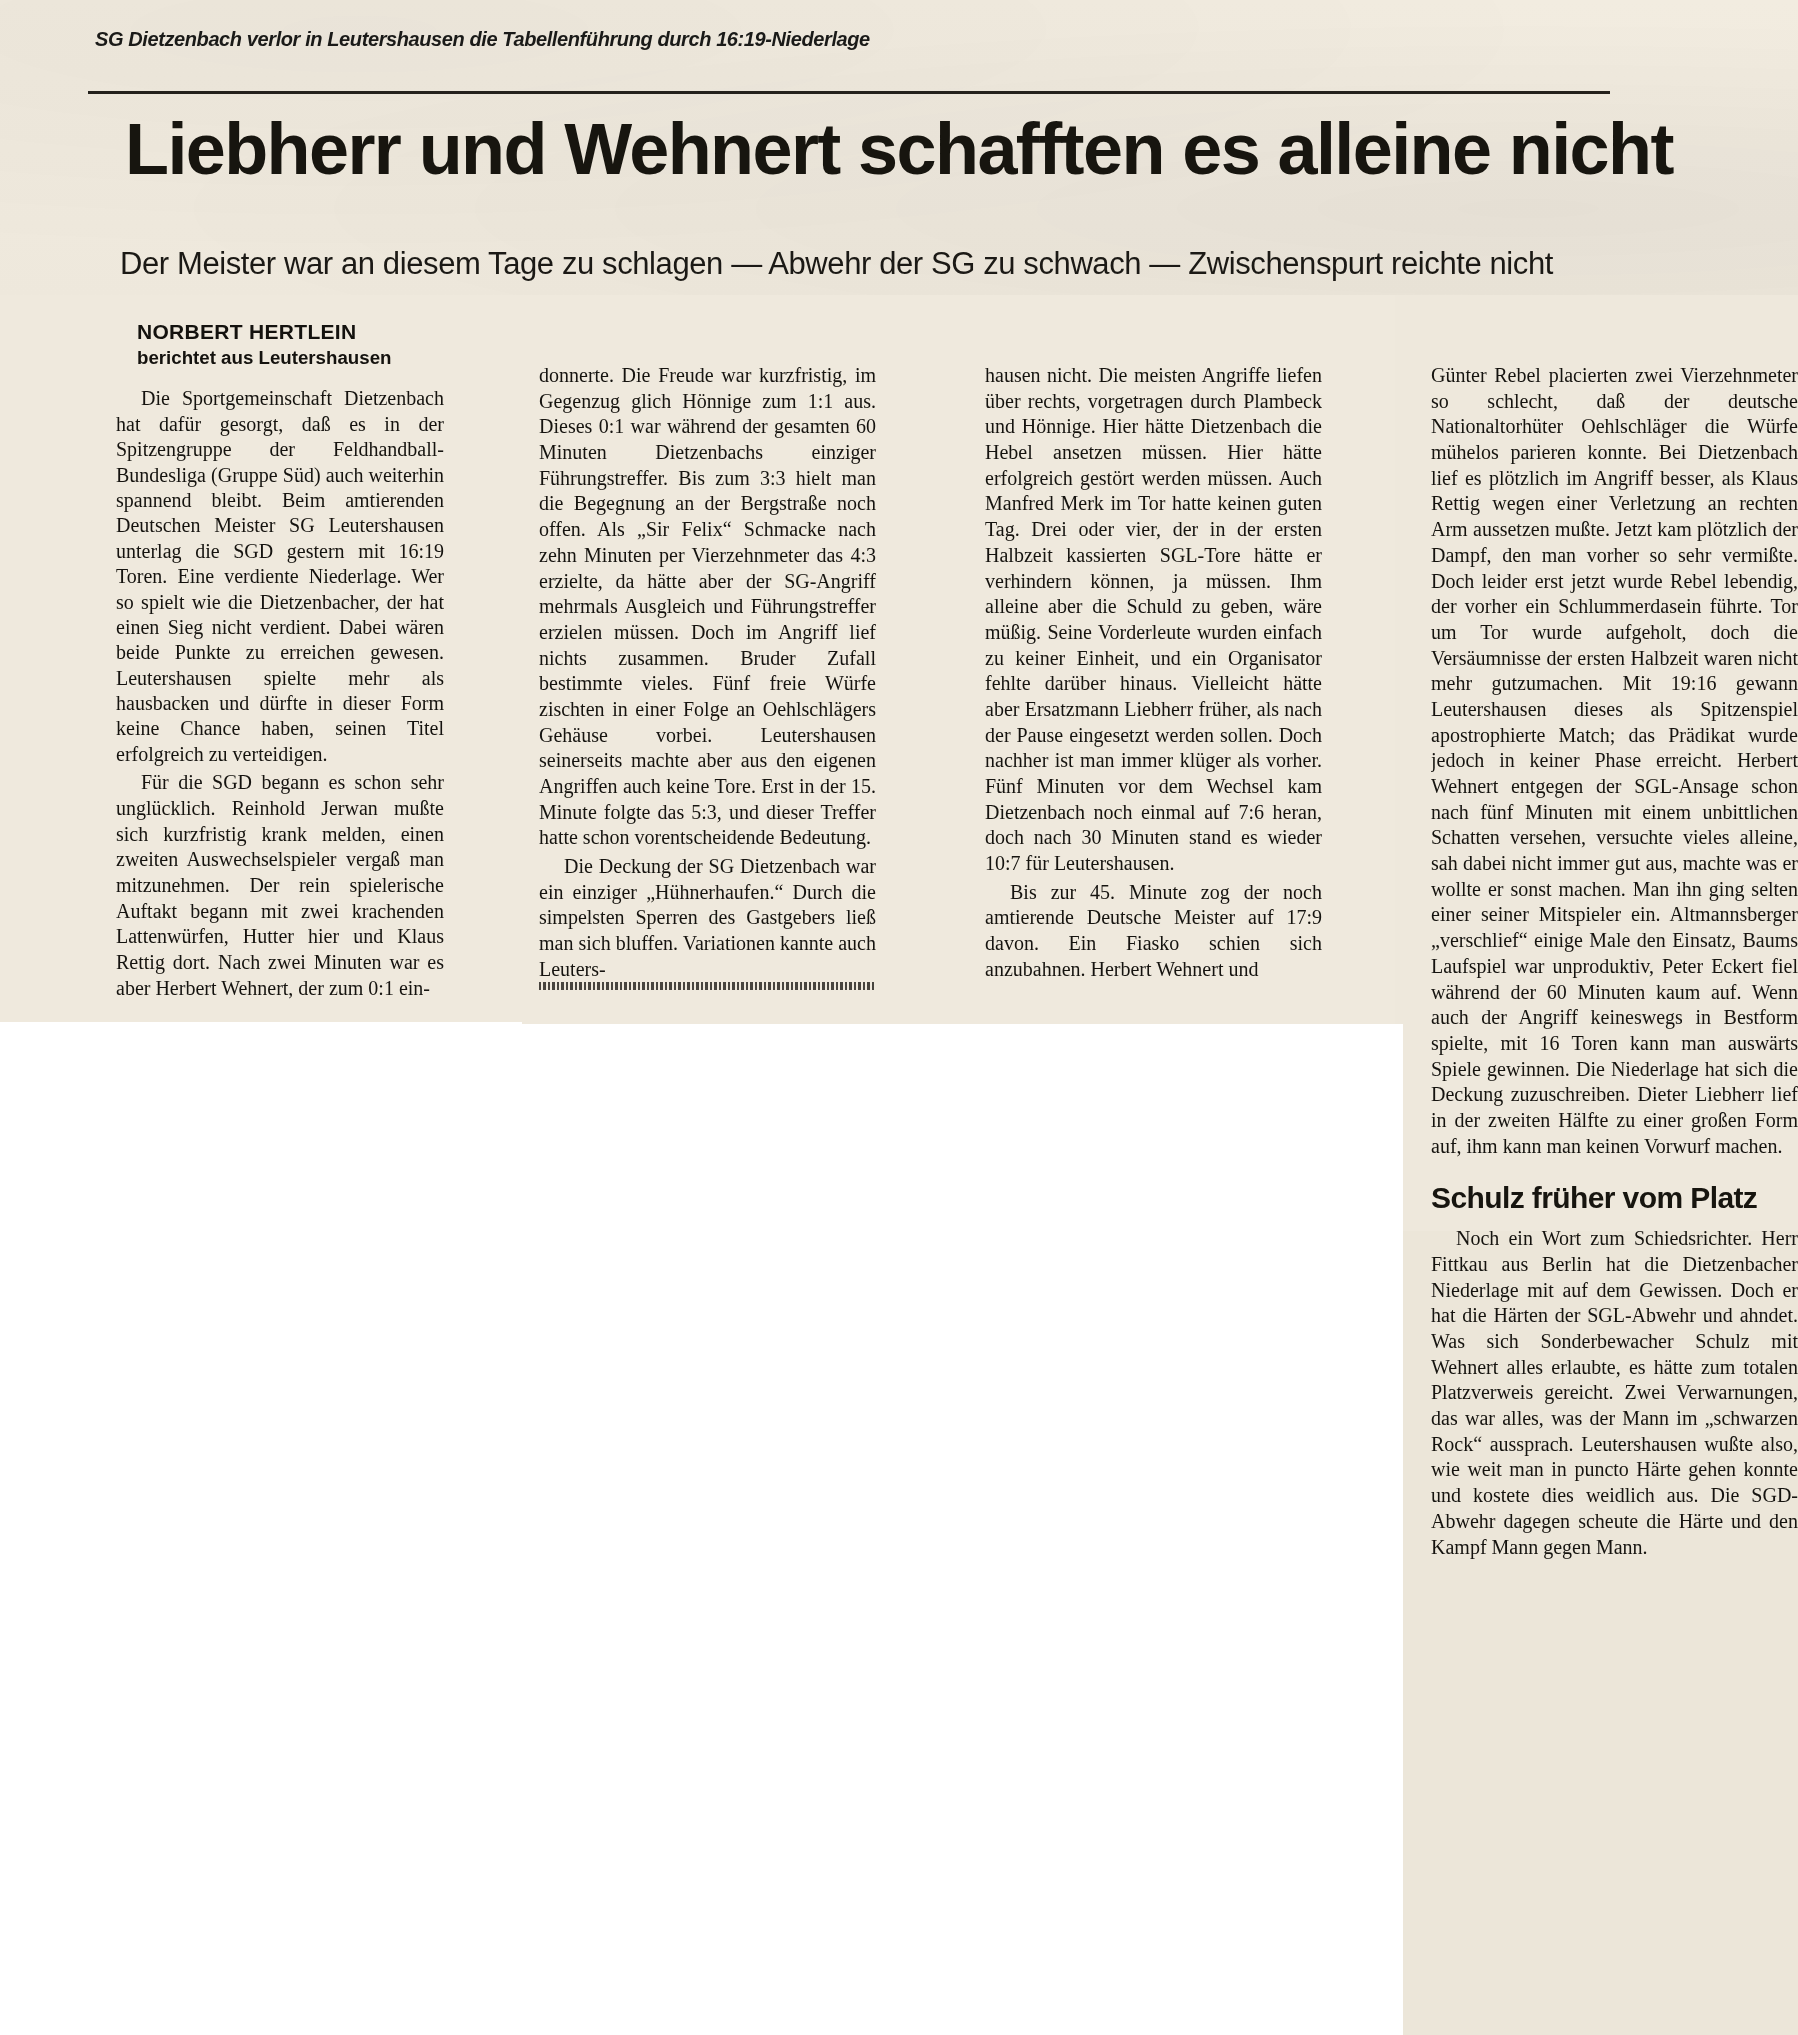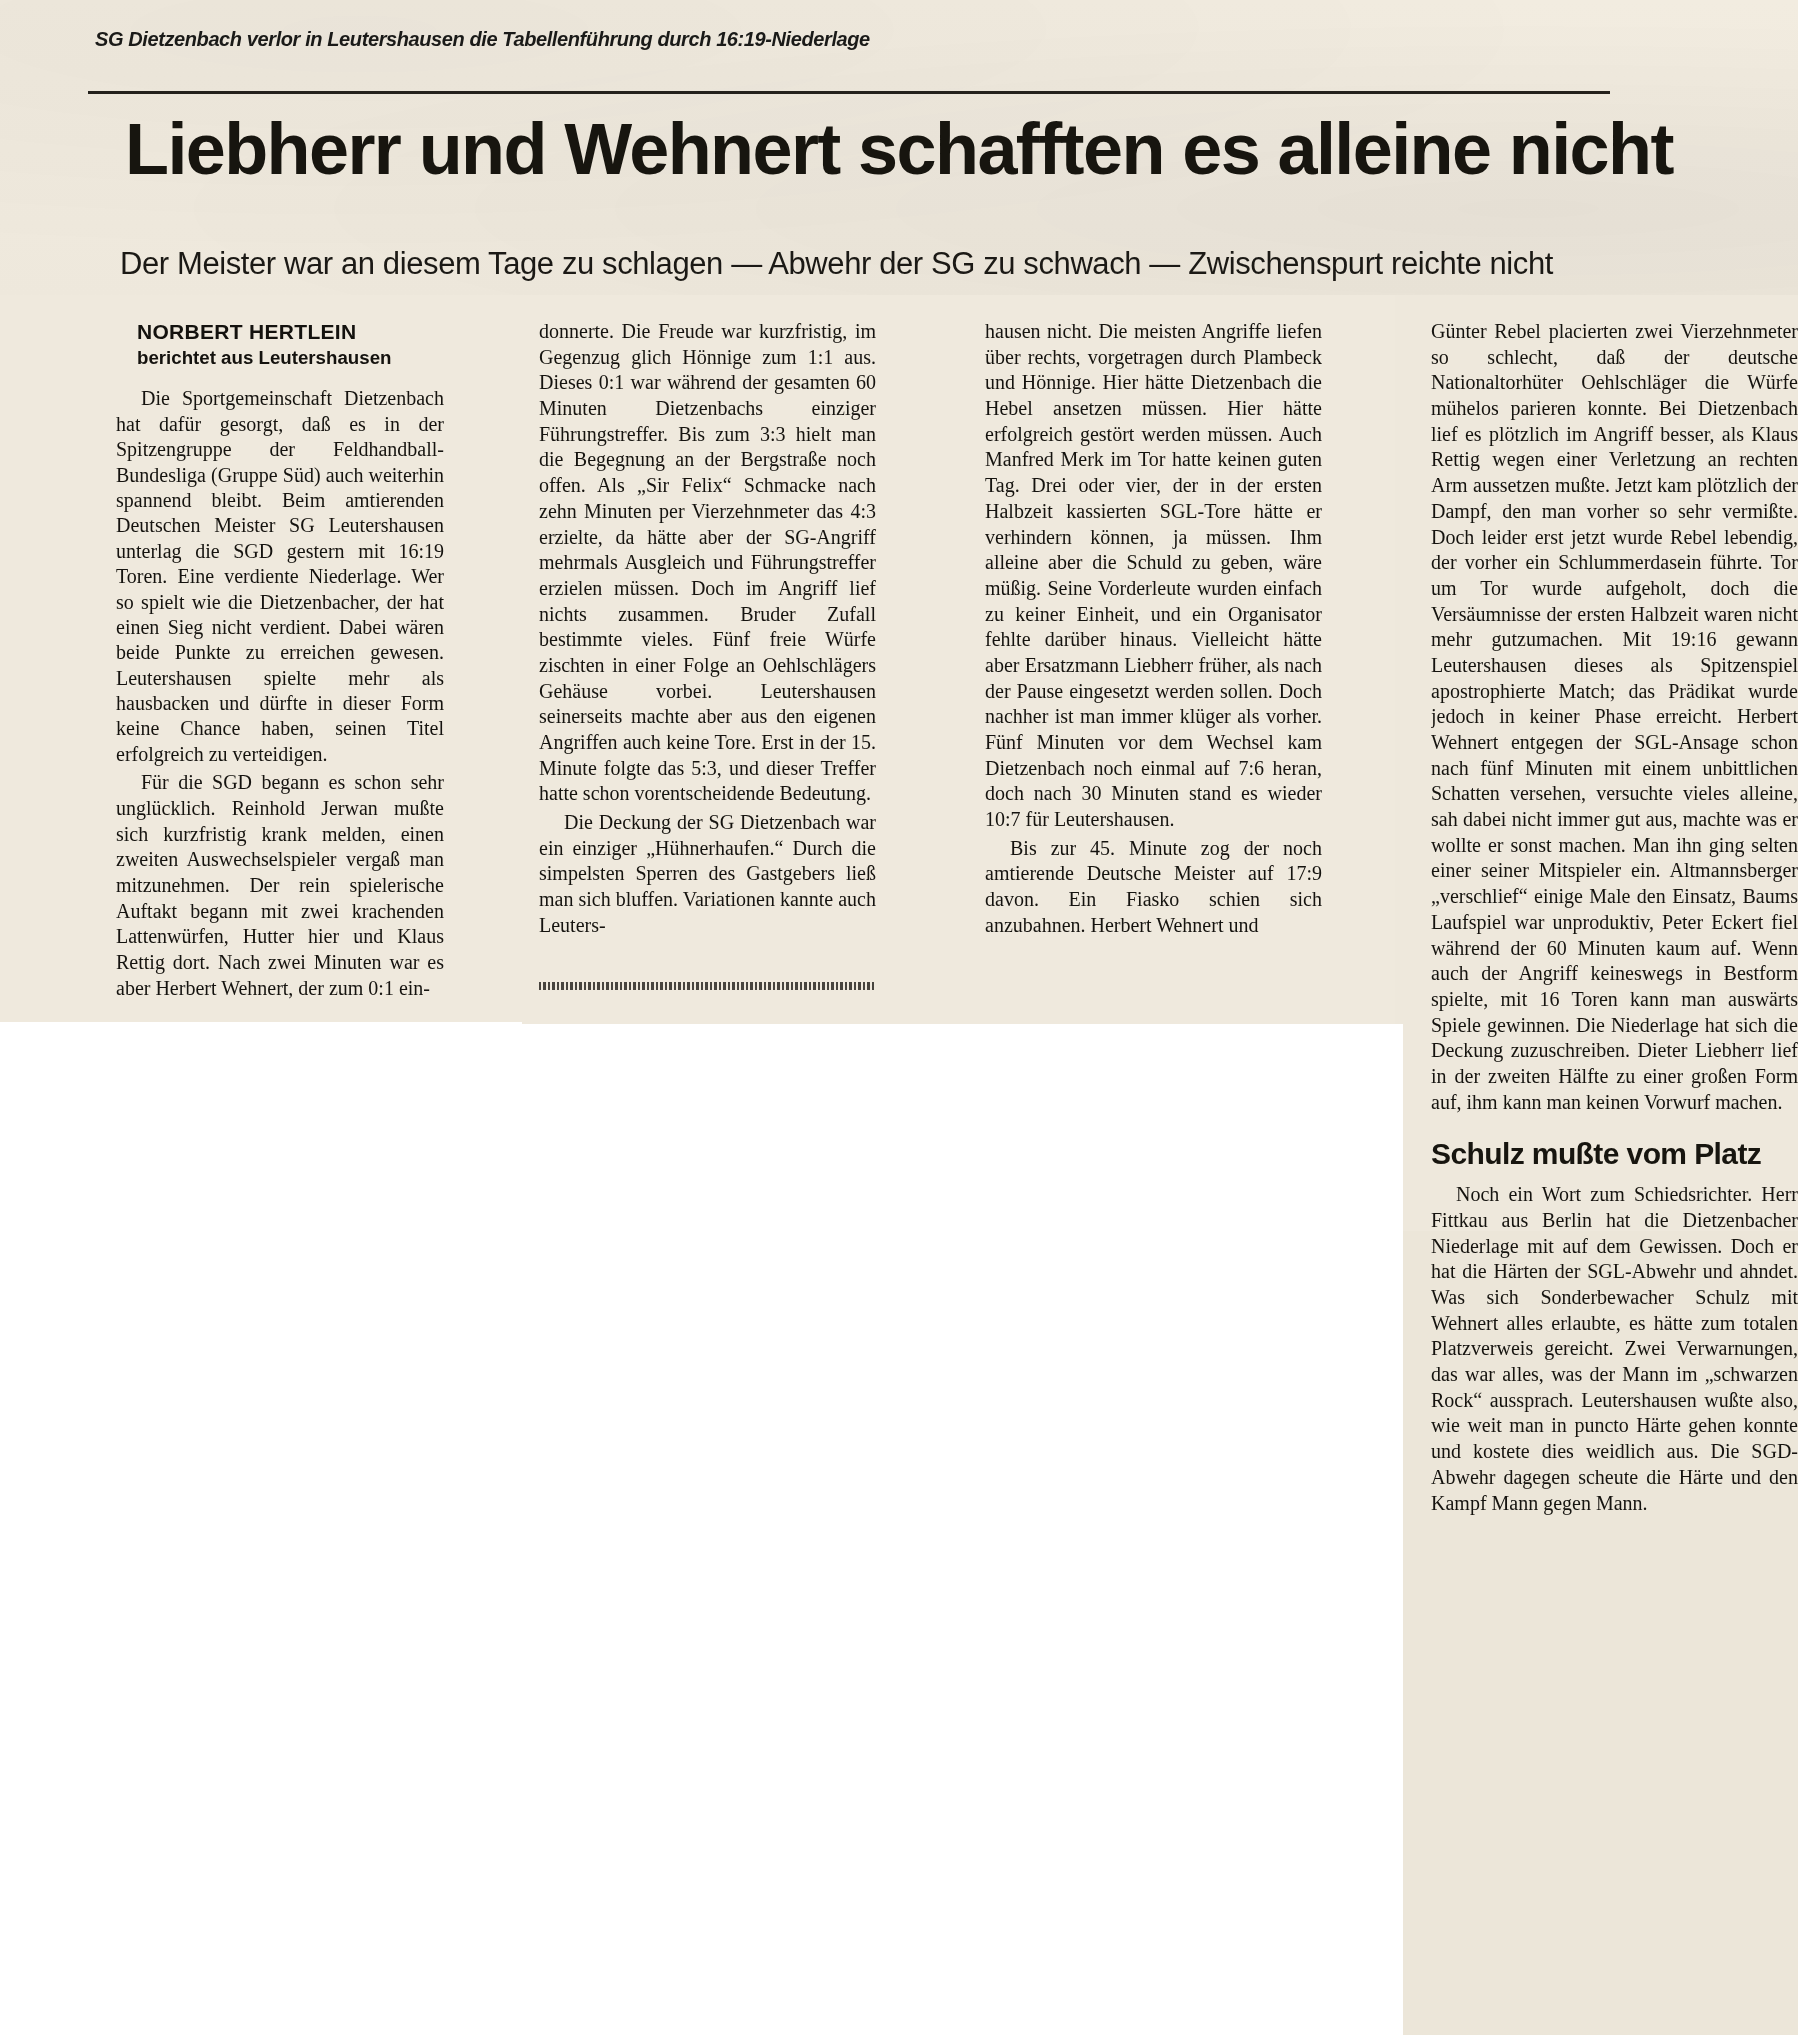--- a/index.html
+++ b/index.html
@@ -104,21 +104,21 @@
     line-height: 1.285;
     text-align: justify;
     color: #15130f;
     font-family: "Liberation Serif", serif;
     hyphens: manual;
   }
   .col p {
     margin: 0 0 3px 0;
     text-indent: 25px;
   }
-  .col p.noindent { text-indent: 0; }
+  .col p.noindent { text-indent: 0; margin-top: 44px; }
 
   #col1 { left: 95px;  width: 328px; margin-left: 21px; }
   #col2 { left: 539px;  width: 337px; }
   #col3 { left: 985px; width: 337px; }
   #col4 { left: 1431px; width: 367px; }
 
   .byline-name {
     font-family: "Liberation Sans", sans-serif;
     font-weight: bold;
     font-size: 21px;
@@ -218,21 +218,21 @@
 <div id="tear-rule"></div>
 
 <div class="col" id="col3">
   <p class="noindent">hausen nicht. Die meisten Angriffe liefen über rechts, vorgetragen durch Plambeck und Hönnige. Hier hätte Dietzenbach die Hebel ansetzen müssen. Hier hätte erfolgreich gestört werden müssen. Auch Manfred Merk im Tor hatte keinen guten Tag. Drei oder vier, der in der ersten Halbzeit kassierten SGL-Tore hätte er verhindern können, ja müssen. Ihm alleine aber die Schuld zu geben, wäre müßig. Seine Vorderleute wurden einfach zu keiner Einheit, und ein Organisator fehlte darüber hinaus. Vielleicht hätte aber Ersatzmann Liebherr früher, als nach der Pause eingesetzt werden sollen. Doch nachher ist man immer klüger als vorher. Fünf Minuten vor dem Wechsel kam Dietzenbach noch einmal auf 7:6 heran, doch nach 30 Minuten stand es wieder 10:7 für Leutershausen.</p>
   <p>Bis zur 45. Minute zog der noch amtierende Deutsche Meister auf 17:9 davon. Ein Fiasko schien sich anzubahnen. Herbert Wehnert und</p>
 </div>
 
 <div class="col" id="col4">
   <p class="noindent">Günter Rebel placierten zwei Vierzehnmeter so schlecht, daß der deutsche Nationaltorhüter Oehlschläger die Würfe mühelos parieren konnte. Bei Dietzenbach lief es plötzlich im Angriff besser, als Klaus Rettig wegen einer Verletzung an rechten Arm aussetzen mußte. Jetzt kam plötzlich der Dampf, den man vorher so sehr vermißte. Doch leider erst jetzt wurde Rebel lebendig, der vorher ein Schlummerdasein führte. Tor um Tor wurde aufgeholt, doch die Versäumnisse der ersten Halbzeit waren nicht mehr gutzumachen. Mit 19:16 gewann Leutershausen dieses als Spitzenspiel apostrophierte Match; das Prädikat wurde jedoch in keiner Phase erreicht. Herbert Wehnert entgegen der SGL-Ansage schon nach fünf Minuten mit einem unbittlichen Schatten versehen, versuchte vieles alleine, sah dabei nicht immer gut aus, machte was er wollte er sonst machen. Man ihn ging selten einer seiner Mitspieler ein. Altmannsberger „verschlief“ einige Male den Einsatz, Baums Laufspiel war unproduktiv, Peter Eckert fiel während der 60 Minuten kaum auf. Wenn auch der Angriff keineswegs in Bestform spielte, mit 16 Toren kann man auswärts Spiele gewinnen. Die Niederlage hat sich die Deckung zuzuschreiben. Dieter Liebherr lief in der zweiten Hälfte zu einer großen Form auf, ihm kann man keinen Vorwurf machen.</p>
 
-  <p class="section-head">Schulz mußte vom Platz</p>
+  <p class="section-head">Schulz früher vom Platz</p>
 
   <p>Noch ein Wort zum Schiedsrichter. Herr Fittkau aus Berlin hat die Dietzenbacher Niederlage mit auf dem Gewissen. Doch er hat die Härten der SGL-Abwehr und ahndet. Was sich Sonderbewacher Schulz mit Wehnert alles erlaubte, es hätte zum totalen Platzverweis gereicht. Zwei Verwarnungen, das war alles, was der Mann im „schwarzen Rock“ aussprach. Leutershausen wußte also, wie weit man in puncto Härte gehen konnte und kostete dies weidlich aus. Die SGD-Abwehr dagegen scheute die Härte und den Kampf Mann gegen Mann.</p>
 
   <p class="lineup"><span class="lineup-label"></span><span></span></p>
 
   <p class="lineup tight"><span class="lineup-label"></span><span></span></p>
 
   <p class="lineup tight"><span class="lineup-label"></span><span></span></p>
 
   <p class="noindent"><span class="lineup-label"></span><span></span></p>

